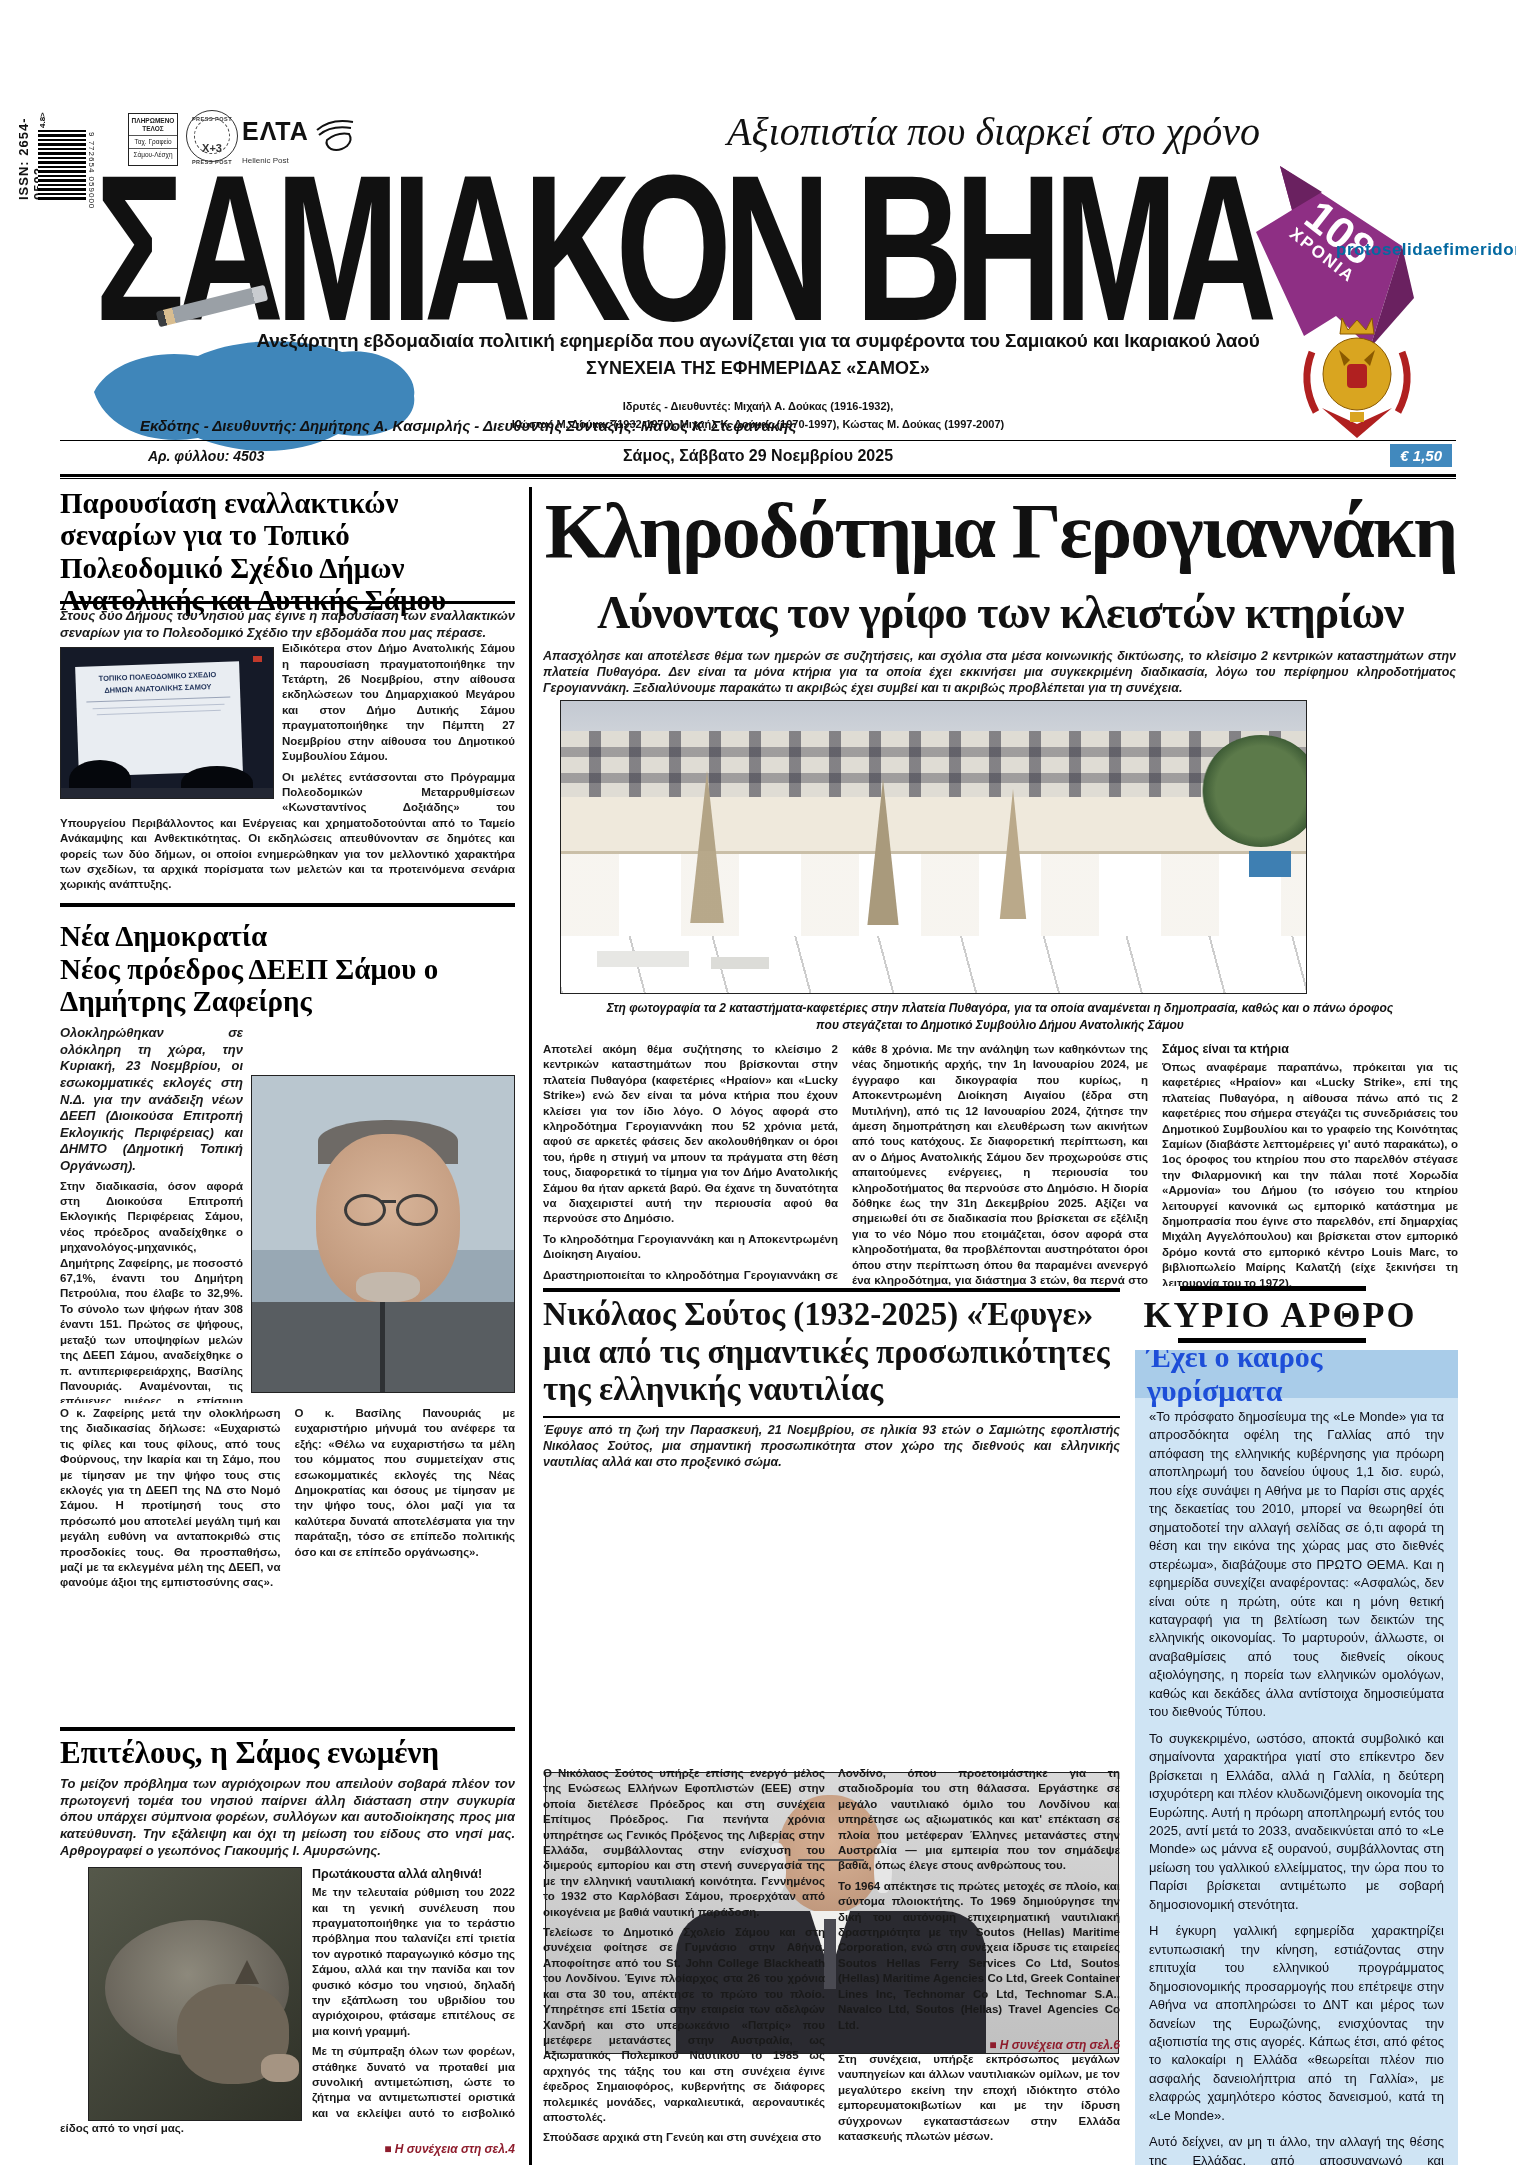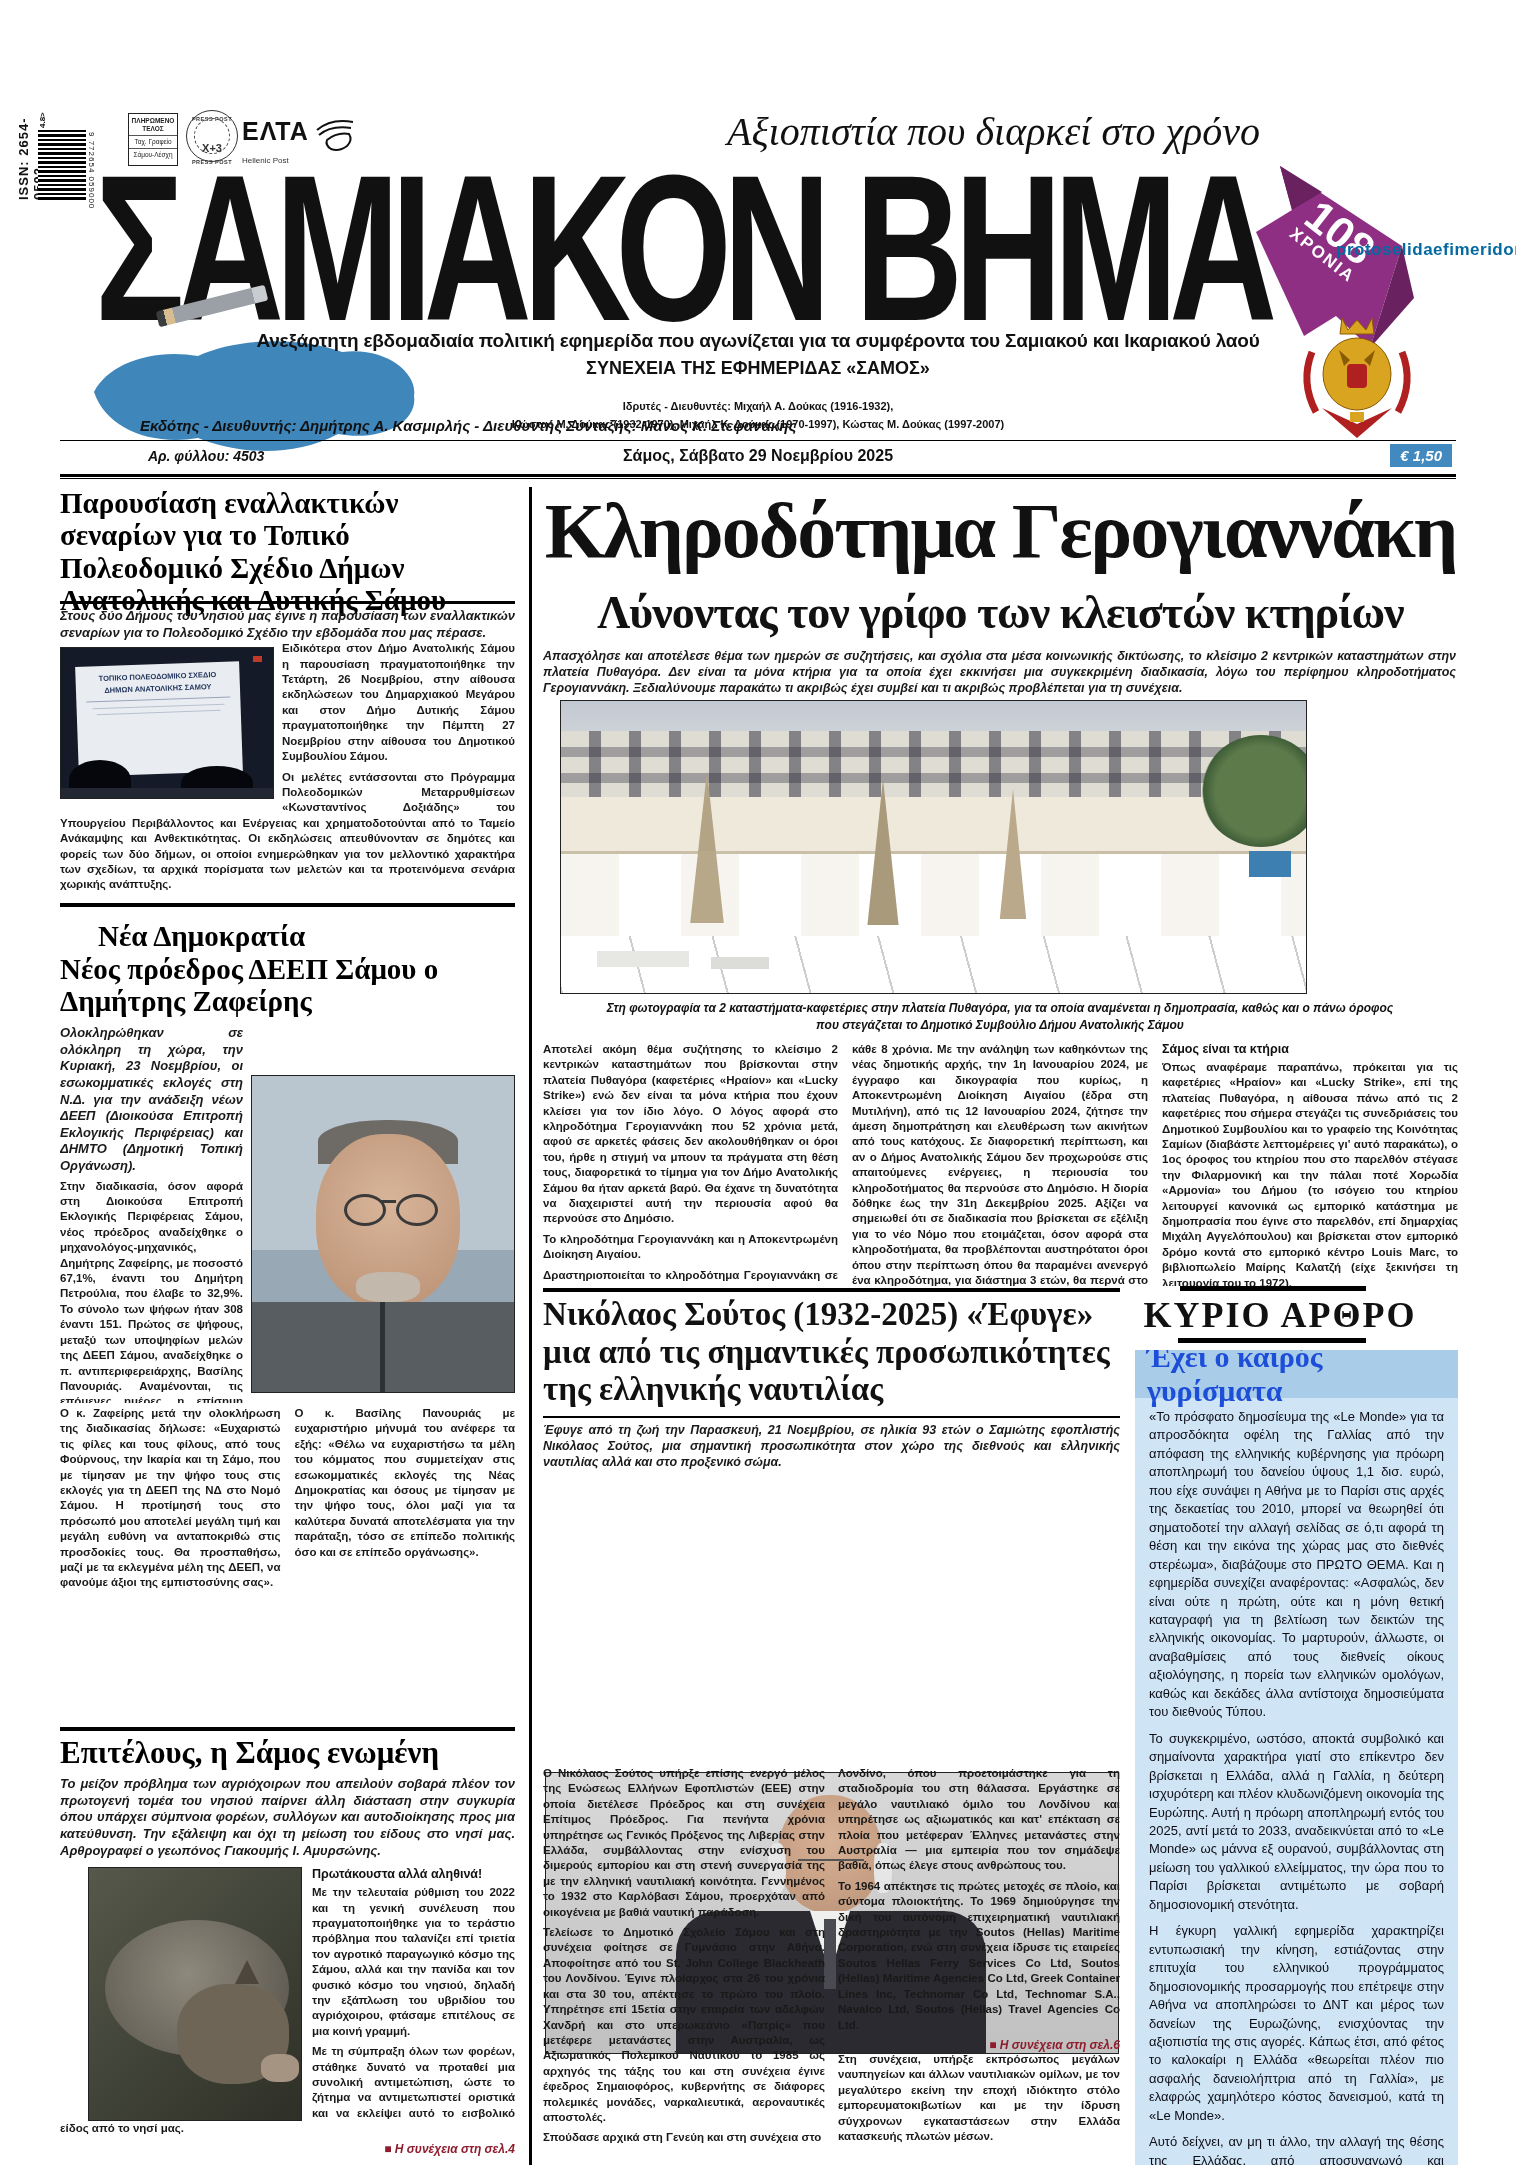--- a/index.html
+++ b/index.html
@@ -160,21 +160,21 @@
       <div class="decor" style="left:0;top:140px;width:212px;height:12px;background:#232733;"></div>
     </div>
     <div class="copy">
         <p>Ειδικότερα στον Δήμο Ανατολικής Σάμου η παρουσίαση πραγματοποιήθηκε την Τετάρτη, 26 Νοεμβρίου, στην αίθουσα εκδηλώσεων του Δημαρχιακού Μεγάρου και στον Δήμο Δυτικής Σάμου πραγματοποιήθηκε την Πέμπτη 27 Νοεμβρίου στην αίθουσα του Δημοτικού Συμβουλίου Σάμου.</p>
         <p>Οι μελέτες εντάσσονται στο Πρόγραμμα Πολεοδομικών Μεταρρυθμίσεων «Κωνσταντίνος Δοξιάδης» του Υπουργείου Περιβάλλοντος και Ενέργειας και χρηματοδοτούνται από το Ταμείο Ανάκαμψης και Ανθεκτικότητας. Οι εκδηλώσεις απευθύνονταν σε δημότες και φορείς των δύο δήμων, οι οποίοι ενημερώθηκαν για τον μελλοντικό χαρακτήρα των σχεδίων, τα αρχικά πορίσματα των μελετών και τα προτεινόμενα σενάρια χωρικής ανάπτυξης.</p>
       </div>
     <div class="cont">■ Η συνέχεια στη σελ.6</div>
   </div>
 
   <div class="abs hrule" style="left:60px;top:903px;width:455px;height:4px;"></div>
-  <div class="abs hl-left serif" style="left:60px;top:920px;width:455px;margin-left:38px;">Νέα Δημοκρατία</div>
+  <div class="abs hl-left serif" style="left:60px;top:920px;width:455px;">Νέα Δημοκρατία</div>
   <div class="abs hl-left serif" style="left:60px;top:953px;width:455px;">Νέος πρόεδρος ΔΕΕΠ Σάμου ο Δημήτρης Ζαφείρης</div>
   <div class="abs" style="left:60px;top:1025px;width:455px;height:378px;overflow:hidden;">
     <div class="photo" style="float:right;width:262px;height:316px;margin:50px 0 4px 8px;
          background:linear-gradient(#b9c6cf 0 55%,#98a8b4 55% 100%);">
       <div class="decor" style="left:66px;top:44px;width:140px;height:44px;background:#6e6a66;border-radius:48% 48% 0 0;"></div>
       <div class="decor" style="left:64px;top:58px;width:144px;height:174px;background:radial-gradient(circle at 50% 40%,#d8b59a,#b98f72);border-radius:46%;"></div>
       <div class="decor" style="left:92px;top:118px;width:36px;height:26px;border:3px solid #3a3a3a;border-radius:50%;"></div>
       <div class="decor" style="left:144px;top:118px;width:36px;height:26px;border:3px solid #3a3a3a;border-radius:50%;"></div>
       <div class="decor" style="left:128px;top:124px;width:16px;height:3px;background:#3a3a3a;"></div>
       <div class="decor" style="left:104px;top:196px;width:64px;height:30px;background:#c3b8ac;border-radius:40%;"></div>

